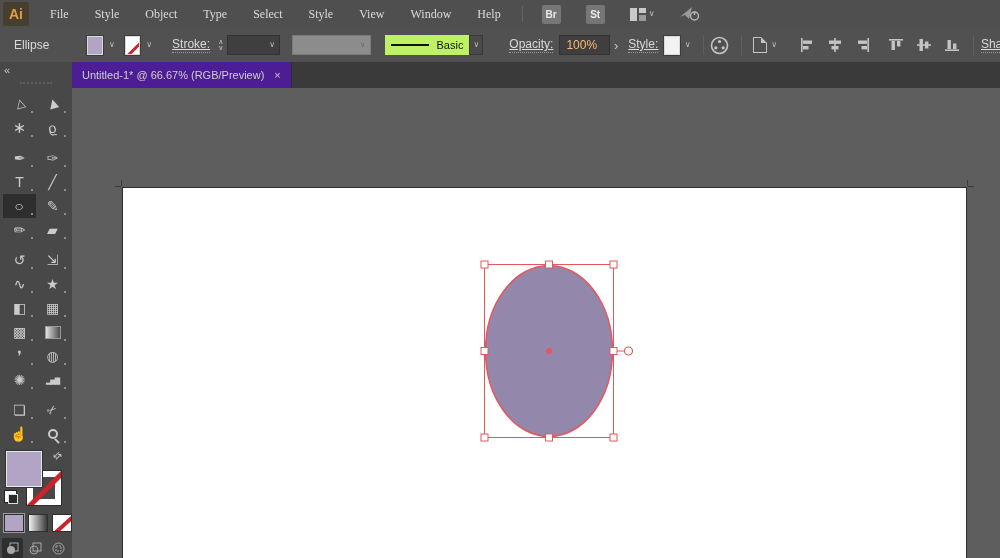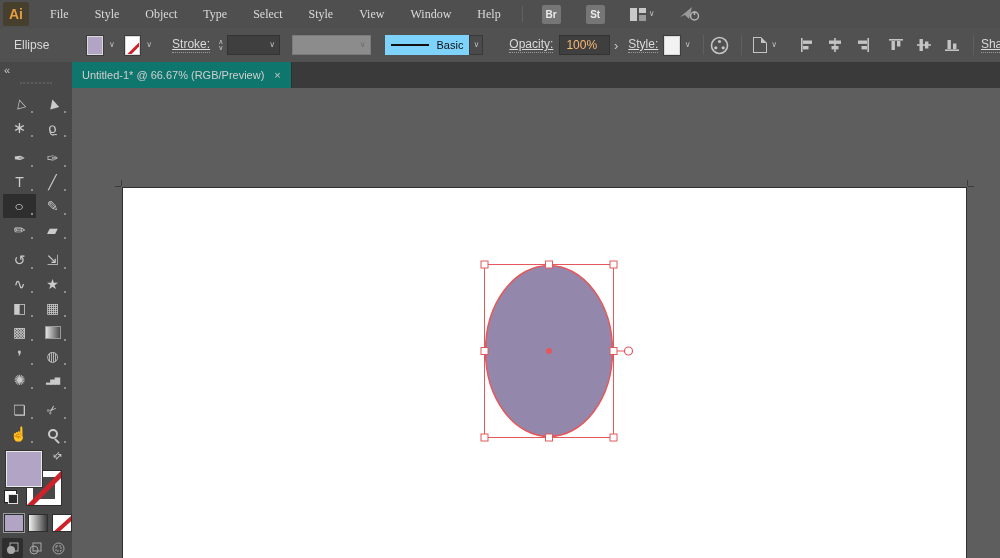--- a/index.html
+++ b/index.html
@@ -25,21 +25,21 @@
   .swatch{width:19px;height:19px;border:1px solid #d9d9d9;outline:1px solid #3c3c3c;box-sizing:border-box;}
   .sw-none{position:relative;background:#fff;overflow:hidden;}
   .sw-none::after{content:"";position:absolute;left:-4px;top:8px;width:30px;height:3px;background:#cc2229;transform:rotate(-45deg);}
   .stepper{display:flex;flex-direction:column;align-items:center;margin:0 4px 0 8px;}
   .stepper span{font-size:7px;line-height:6px;color:#c9c9c9;}
   .dd-dark{height:20px;background:#3f3f3f;border:1px solid #333;display:flex;align-items:center;
            justify-content:flex-end;padding:0 4px;box-sizing:border-box;}
   .dd-disabled{height:20px;background:#8c8c8c;border:1px solid #7a7a7a;display:flex;align-items:center;
            justify-content:flex-end;padding:0 4px;box-sizing:border-box;}
   .dd-disabled .chev{color:#6e6e6e;}
-  #brush-preview{width:92px;height:20px;background:#7dd3fc;display:flex;align-items:center;padding:0 6px;box-sizing:border-box;}
+  #brush-preview{width:92px;height:20px;background:#bef264;display:flex;align-items:center;padding:0 6px;box-sizing:border-box;}
   #brush-line{flex:0 0 38px;height:2px;background:#111;margin-right:8px;}
   #brush-preview span{color:#111;font-size:11px;}
   .chev-box{width:17px;height:20px;background:#4a4a4a;border:1px solid #393939;display:flex;
             align-items:center;justify-content:center;box-sizing:border-box;}
   #opacity-field{width:60px;height:20px;background:#3f3f3f;border:1px solid #333;display:flex;
                  align-items:center;padding:0 6px;box-sizing:border-box;color:#fdba74;}
   .gt{color:#c9c9c9;font-size:13px;margin:0 4px;}
   .cb-sep{width:1px;height:20px;background:#5f5f5f;margin:0 7px;}
   .align-btn{width:22px;height:22px;display:flex;align-items:center;justify-content:center;margin:0 3px;}
   #shape-link{width:24px;overflow:hidden;color:#dadada;}
@@ -84,21 +84,21 @@
   .cbtn.sel{outline:1px solid #9a9a9a;}
   #cbtn-fill{background:var(--c-swatch-purple,#b1a4c5);}
   #cbtn-grad{background:linear-gradient(90deg,#f0f0f0,#3a3a3a);}
   #cbtn-none{position:relative;background:#fff;overflow:hidden;}
   #cbtn-none::after{content:"";position:absolute;left:-5px;top:7px;width:34px;height:4px;background:#cc2229;transform:rotate(-42deg);}
   #mode-row{position:absolute;left:2px;top:476px;display:flex;gap:2px;}
   .mode-btn{width:21px;height:20px;display:flex;align-items:center;justify-content:center;border-radius:2px;}
   .mode-btn.sel{background:#2e2e2e;}
   
   #tabbar{position:absolute;left:72px;top:62px;width:928px;height:26px;background:#3a3a3a;display:flex;}
-  #doc-tab{height:26px;background:#0f766e;border-right:1px solid #2e2e2e;display:flex;align-items:center;
+  #doc-tab{height:26px;background:#4c1d95;border-right:1px solid #2e2e2e;display:flex;align-items:center;
            padding:0 10px;font-size:11px;color:#cfcfcf;}
   #tab-close{margin-left:10px;color:#c9c9c9;font-size:11px;}
   
   #canvas{position:absolute;left:72px;top:88px;width:928px;height:470px;background:var(--c-canvas-bg,#5e5e5e);overflow:hidden;}
   #artboard{position:absolute;left:50px;top:99px;width:845px;height:372px;background:#fff;border:1px solid #2f2f2f;box-sizing:border-box;}
   .cropmark{position:absolute;background:#3c3c3c;}
   #sel-svg{position:absolute;left:0;top:0;}
   #sel-svg .obj{fill:var(--c-ellipse-fill,#9487ac);stroke:var(--c-selection-red,#e2585c);stroke-width:1.5;}
   #sel-svg .frame{fill:none;stroke:var(--c-selection-red,#e2585c);stroke-width:1;}
   #sel-svg .handle{fill:#fff;stroke:var(--c-selection-red,#e2585c);stroke-width:1;}

